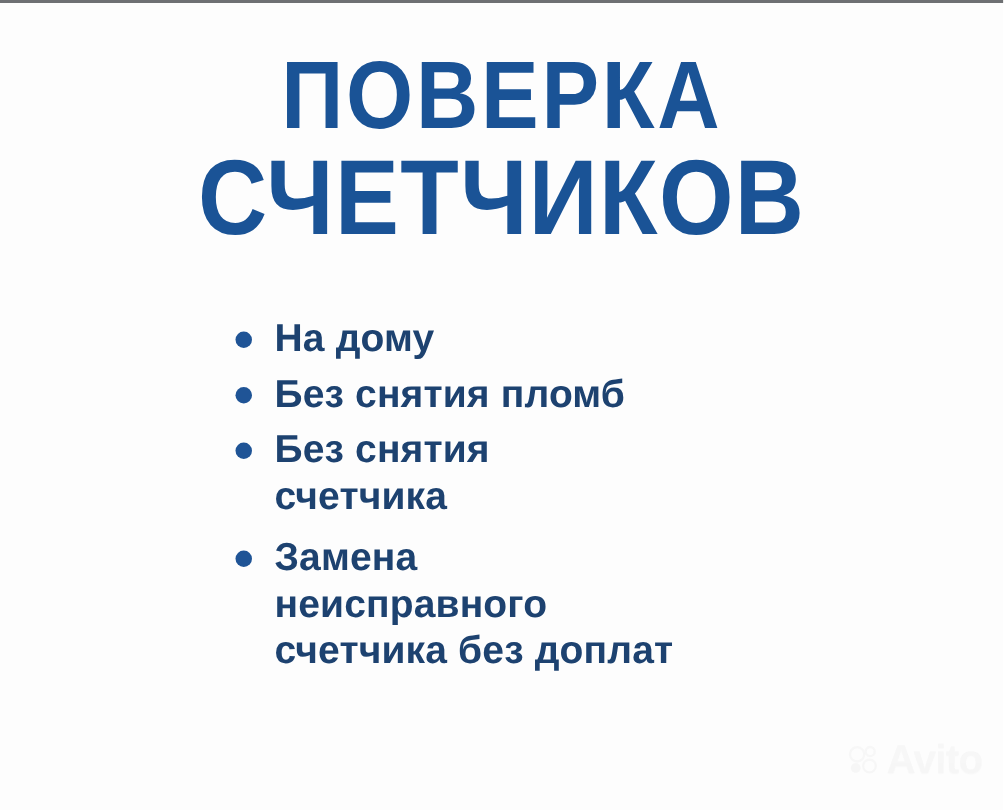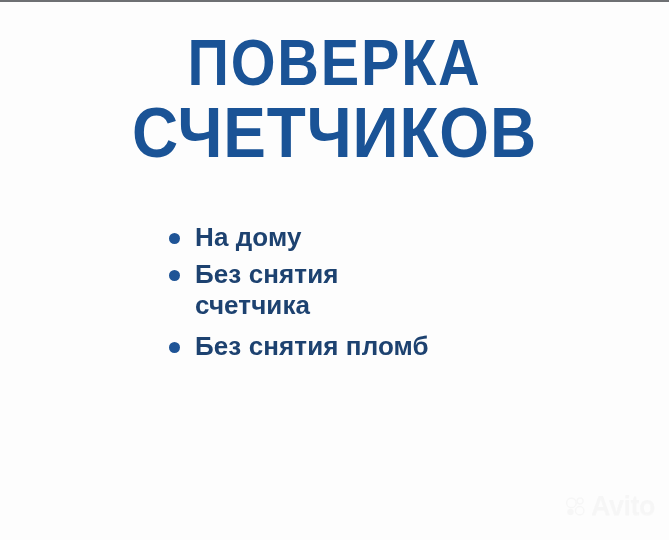--- a/index.html
+++ b/index.html
@@ -56,21 +56,21 @@
     font-size: 71px;
     letter-spacing: 1px;
   }
 
   
   .bullet-list {
     position: absolute;
     left: 155px;
     top: 210px;
     width: 420px;
-    margin: 12px;
+    margin: 0;
     padding: 0;
     list-style: none;
   }
 
   .bullet-item {
     position: relative;
     padding-left: 28px;
     margin: 0 0 8px 0;
     color: #1d4270;
     font-family: "Liberation Sans", sans-serif;
@@ -141,32 +141,38 @@
     <span class="line2">СЧЕТЧИКОВ</span>
   </div>
 
   <ul class="bullet-list">
 
     <li class="bullet-item gap-sm">
       <span class="bullet-dot"></span>
       <span class="bullet-label">На дому</span>
     </li>
 
+    <li class="bullet-item gap-sm">
+      <span class="bullet-dot"></span>
+      <span class="bullet-label">Без снятия пломб</span>
+    </li>
+
     <li class="bullet-item gap-md">
       <span class="bullet-dot"></span>
       <span class="bullet-label">Без снятия
 счетчика</span>
     </li>
 
-    <li class="bullet-item gap-sm">
+
+    <li class="bullet-item gap-md">
       <span class="bullet-dot"></span>
-      <span class="bullet-label">Без снятия пломб</span>
+      <span class="bullet-label">Замена
+неисправного
+счетчика без доплат</span>
     </li>
-
-
 
 
   </ul>
 
   <div class="watermark">
     <svg class="wm-mark" viewBox="0 0 24 24">
       <circle cx="7" cy="7.5" r="5.2" fill="none" stroke="#f2f2f2" stroke-width="1.7"></circle>
       <circle cx="16.5" cy="5.5" r="3.3" fill="none" stroke="#f2f2f2" stroke-width="1.7"></circle>
       <circle cx="6" cy="17.5" r="3.6" fill="#f2f2f2"></circle>
       <circle cx="16" cy="16" r="4.6" fill="none" stroke="#f2f2f2" stroke-width="1.7"></circle>

